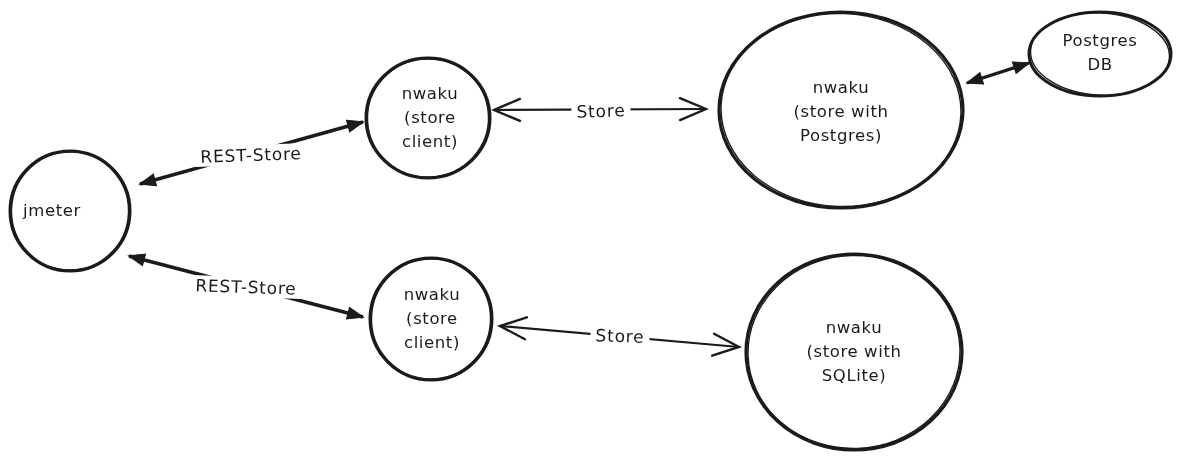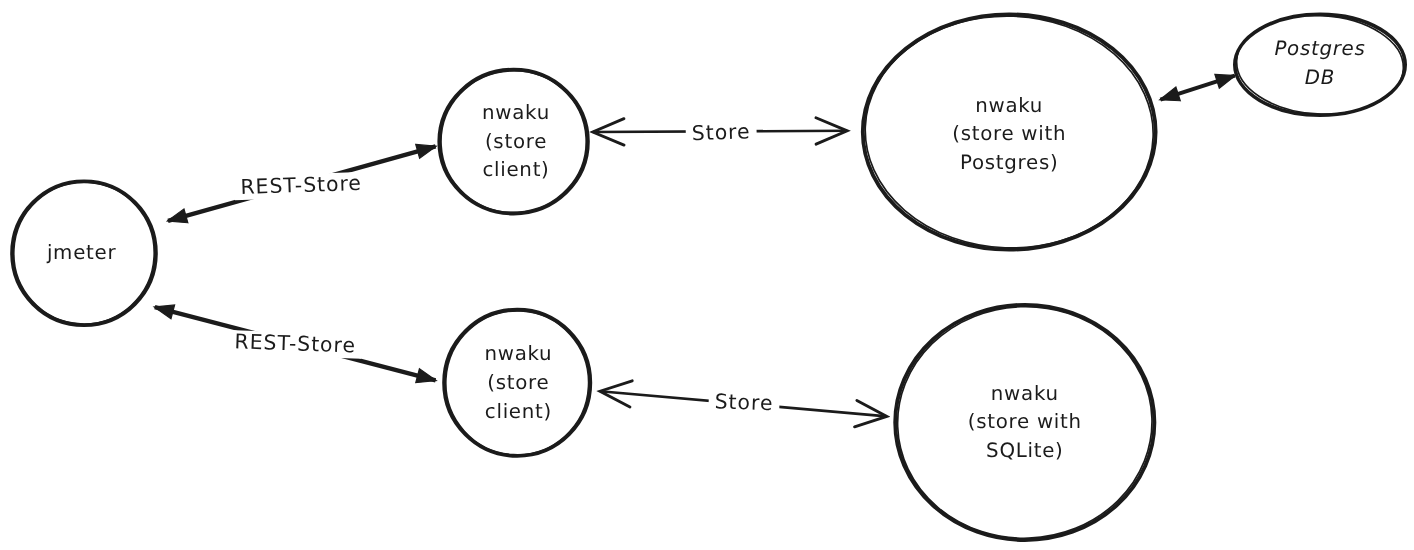--- a/index.html
+++ b/index.html
@@ -94,39 +94,39 @@
 
     <line x1="129" y1="256" x2="363" y2="317" stroke="#1b1b1b" stroke-width="3.6" marker-start="url(#mSolid)" marker-end="url(#mSolid)"></line>
 
     <line x1="494" y1="110" x2="706" y2="109" stroke="#1b1b1b" stroke-width="2.2" marker-start="url(#mOpen)" marker-end="url(#mOpen)"></line>
 
     <line x1="500" y1="326" x2="739" y2="347" stroke="#1b1b1b" stroke-width="2.2" marker-start="url(#mOpen)" marker-end="url(#mOpen)"></line>
 
     <line x1="967" y1="83" x2="1029" y2="63" stroke="#1b1b1b" stroke-width="3.4" marker-start="url(#mSolid)" marker-end="url(#mSolid)"></line>
   </svg>
 
-  <div class="node-label" style="left:68px; top:211px;">jmeter</div>
+  <div class="node-label" style="left:52px; top:211px;">jmeter</div>
 
   <div class="node-label" style="left:430px; top:118px;">nwaku
 (store
 client)</div>
 
   <div class="node-label" style="left:432px; top:319px;">nwaku
 (store
 client)</div>
 
   <div class="node-label" style="left:841px; top:112px;">nwaku
 (store with
 Postgres)</div>
 
   <div class="node-label" style="left:854px; top:352px;">nwaku
 (store with
 SQLite)</div>
 
-  <div class="node-label" style="left:1100px; top:53px;font-style:italic;">Postgres
+  <div class="node-label" style="left:1100px; top:53px;">Postgres
 DB</div>
 
   <div class="edge-label tilt-a" style="left:251px; top:155px;">REST-Store</div>
 
   <div class="edge-label tilt-b" style="left:246px; top:287px;">REST-Store</div>
 
   <div class="edge-label tilt-a" style="left:601px; top:111px;">Store</div>
 
   <div class="edge-label tilt-b" style="left:620px; top:336px;">Store</div>
 

